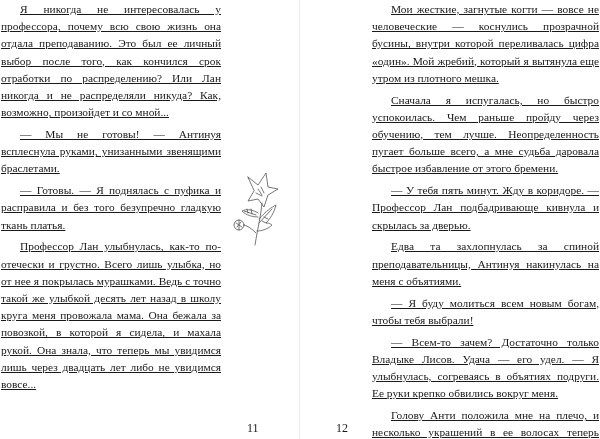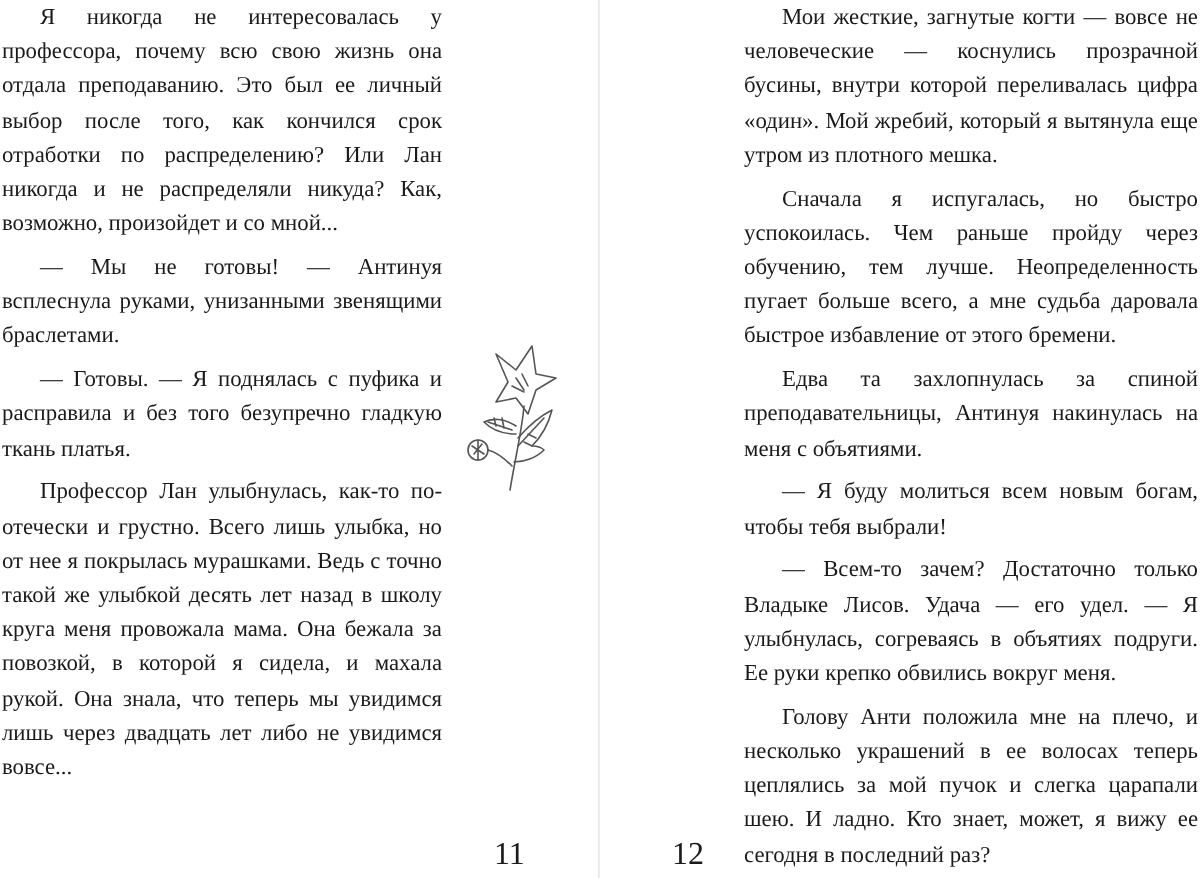--- a/index.html
+++ b/index.html
@@ -16,23 +16,23 @@
     position: absolute; left: 299px; top: 0; width: 1px; height: 439px;
     background: linear-gradient(to right, #e6e6e6, #f2f2f2);
   }
   .text-col {
     position: absolute; top: 1px;
     font-size: 11.4px; line-height: 17.2px; text-align: justify;
     hyphens: manual;
   }
   .page-left .text-col { left: 1px; width: 220px; }
   .page-right .text-col { left: 72px; width: 227px; }
-  .text-col p { margin: 0 0 4.6px 0; text-indent: 19px; }
+  .text-col p { margin: 0 0 4.6px 0; text-indent: 19px; text-decoration: underline; }
   .page-number {
-    position: absolute; top: 421px; font-size: 16px; line-height: 14px;
+    position: absolute; top: 421px; font-size: 12px; line-height: 14px;
   }
   .page-left .page-number { left: 247px; }
   .page-right .page-number { left: 36px; }
   .ornament { position: absolute; }
   .page-left .ornament { left: 228px; top: 165px; width: 60px; height: 82px; }
   .ornament svg { width: 100%; height: 100%; }
 </style>
 </head>
 <body>
 
@@ -68,20 +68,21 @@
     <div class="page-number">11</div>
   </div>
 
   <div class="fold"></div>
 
   <div class="page page-right">
 
     <div class="text-col">
       <p>Мои жесткие, загнутые когти — вовсе не человеческие — коснулись прозрачной бусины, внутри которой переливалась цифра «один». Мой жребий, который я вытянула еще утром из плотного мешка.</p>
       <p>Сначала я испугалась, но быстро успокоилась. Чем раньше пройду через обучению, тем лучше. Неопределенность пугает больше всего, а мне судьба даровала быстрое избавление от этого бремени.</p>
+      <p>— У тебя пять минут. Жду в коридоре. — Профессор Лан подбадривающе кивнула и скрылась за дверью.</p>
       <p>Едва та захлопнулась за спиной преподавательницы, Антинуя накинулась на меня с объятиями.</p>
       <p>— Я буду молиться всем новым богам, чтобы тебя выбрали!</p>
       <p>— Всем-то зачем? Достаточно только Владыке Лисов. Удача — его удел. — Я улыбнулась, согреваясь в объятиях подруги. Ее руки крепко обвились вокруг меня.</p>
       <p>Голову Анти положила мне на плечо, и несколько украшений в ее волосах теперь цеплялись за мой пучок и слегка царапали шею. И ладно. Кто знает, может, я вижу ее сегодня в последний раз?</p>
 
     </div>
     <div class="page-number">12</div>
   </div>
 
 </div>

